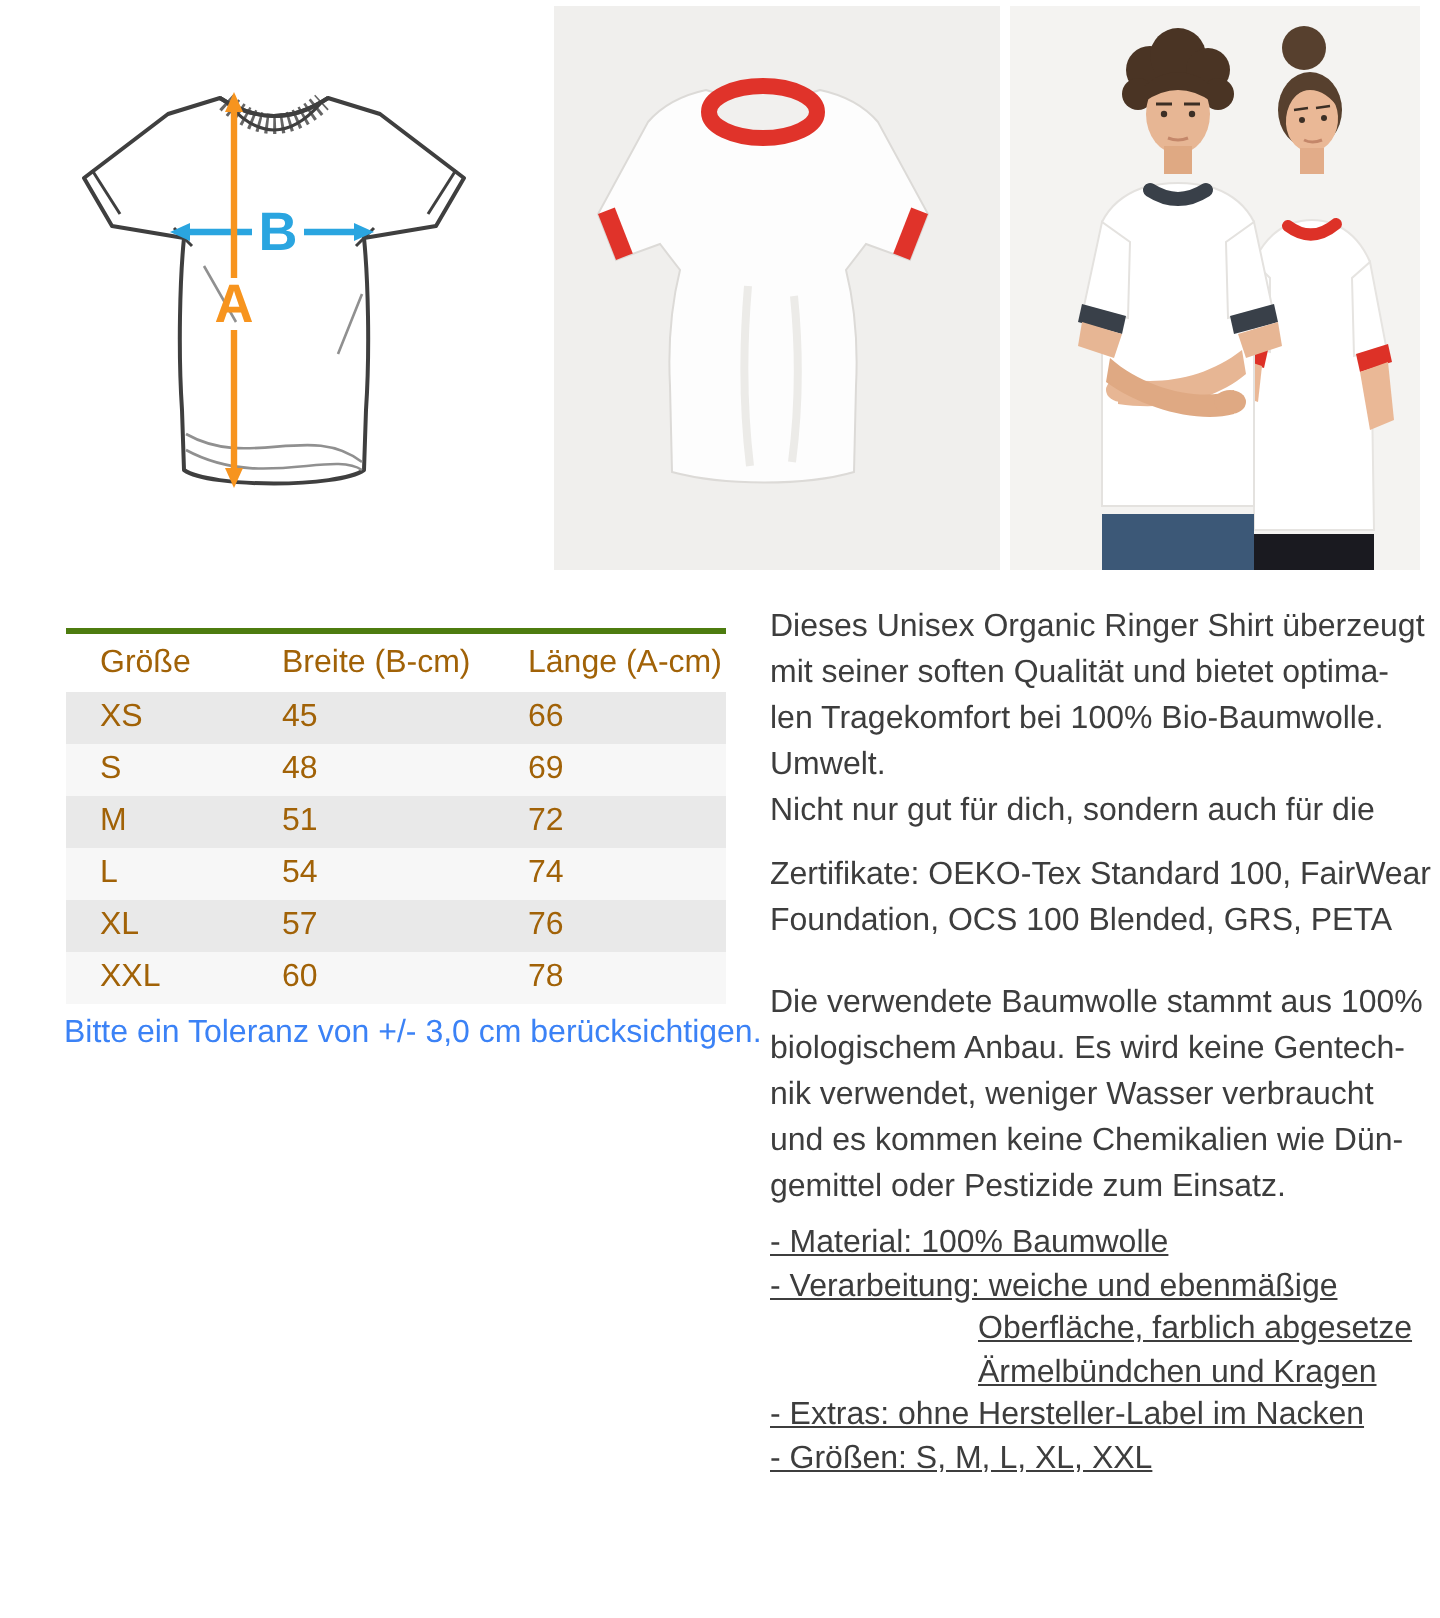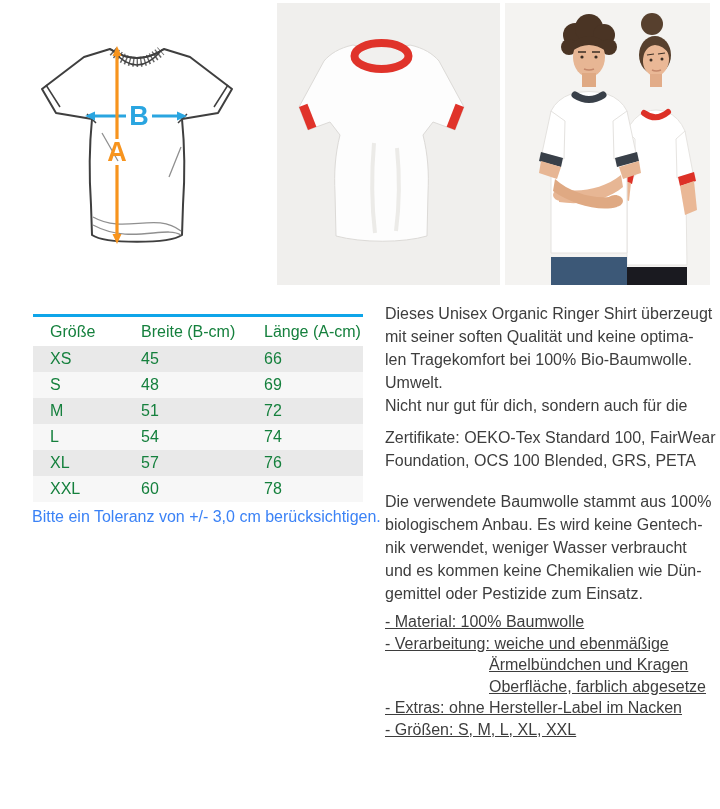--- a/index.html
+++ b/index.html
@@ -11,21 +11,21 @@
   
   .diagram-panel { position:absolute; left:30px; top:35px; width:215px; height:220px; background:#fff; }
   .middle-panel  { position:absolute; left:277px; top:3px; width:223px; height:282px; background:#f0efed; }
   .photo-panel   { position:absolute; left:505px; top:3px; width:205px; height:282px; background:#f4f3f1; }
   .diagram-panel svg, .middle-panel svg, .photo-panel svg { display:block; width:100%; height:100%; }
 
   
   .size-table {
     position:absolute; left:33px; top:314px; width:330px;
     border-collapse:collapse; table-layout:fixed;
-    border-top:3px solid #0ea5e9; font-size:16px; color:#15803d;
+    border-top:3px solid #4d7c0f; font-size:16px; color:#a16207;
   }
   .size-table th { font-weight:normal; text-align:left; height:27px; }
   .size-table td { height:24px;margin-left:44px; }
   .size-table th:first-child, .size-table td:first-child { padding-left:17px; }
   .size-table tbody tr:nth-child(odd)  { background:#e9e9e9; }
   .size-table tbody tr:nth-child(even) { background:#f7f7f7; }
 
   .tolerance { position:absolute; left:32px; top:508px; font-size:16px; color:#3b82f6; }
 
   
@@ -194,39 +194,39 @@
           <td>78</td>
         </tr>
       </tbody>
   </table>
 
   <div class="tolerance">Bitte ein Toleranz von +/- 3,0 cm berücksichtigen.</div>
 
   <div class="desc">
     <div class="block-intro">
         <div class="txt-line">Dieses Unisex Organic Ringer Shirt überzeugt</div>
-        <div class="txt-line">mit seiner soften Qualität und keine optima-</div>
+        <div class="txt-line">mit seiner soften Qualität und bietet optima-</div>
         <div class="txt-line">len Tragekomfort bei 100% Bio-Baumwolle.</div>
         <div class="txt-line">Umwelt.</div>
         <div class="txt-line">Nicht nur gut für dich, sondern auch für die</div>
       </div>
     <div class="block-certs">
         <div class="txt-line">Zertifikate: OEKO-Tex Standard 100, FairWear</div>
         <div class="txt-line">Foundation, OCS 100 Blended, GRS, PETA</div>
       </div>
     <div class="block-cotton">
         <div class="txt-line">Die verwendete Baumwolle stammt aus 100%</div>
         <div class="txt-line">biologischem Anbau. Es wird keine Gentech-</div>
         <div class="txt-line">nik verwendet, weniger Wasser verbraucht</div>
         <div class="txt-line">und es kommen keine Chemikalien wie Dün-</div>
         <div class="txt-line">gemittel oder Pestizide zum Einsatz.</div>
       </div>
     <div class="block-specs">
         <div class="txt-line">- Material: 100% Baumwolle</div>
         <div class="txt-line">- Verarbeitung: weiche und ebenmäßige</div>
+        <div class="txt-line indent">Oberfläche, farblich abgesetze</div>
         <div class="txt-line indent">Ärmelbündchen und Kragen</div>
-        <div class="txt-line indent">Oberfläche, farblich abgesetze</div>
         <div class="txt-line">- Extras: ohne Hersteller-Label im Nacken</div>
         <div class="txt-line">- Größen: S, M, L, XL, XXL</div>
       </div>
   </div>
 
 </div>
 
 </body></html>

